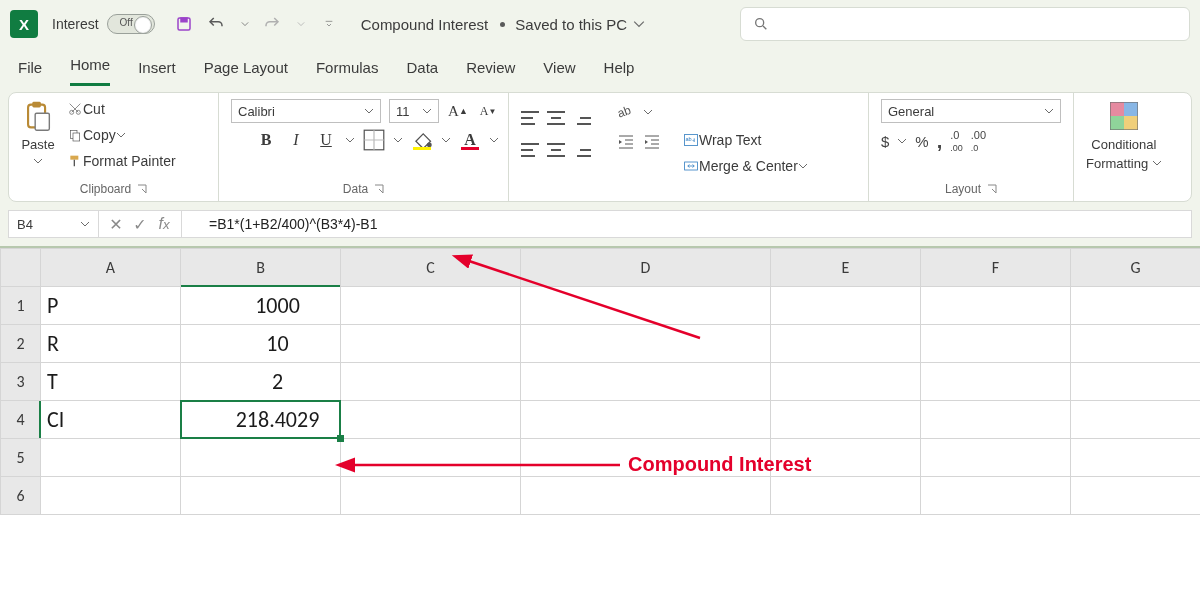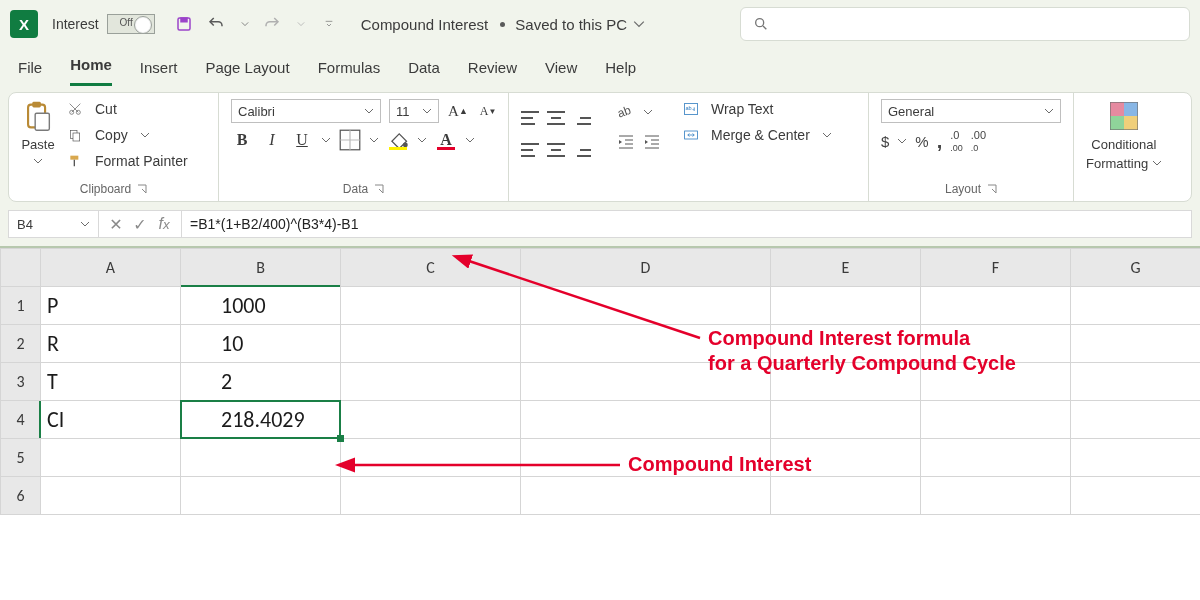--- a/index.html
+++ b/index.html
@@ -17,48 +17,48 @@
     --mut:#7a7a7a;
   }
   *{box-sizing:border-box;font-family:"Segoe UI",Arial,sans-serif;}
   html,body{margin:0;padding:0;height:100%;background:#fff;color:var(--text);}
   .app{width:1200px;height:600px;overflow:hidden;position:relative;background:var(--chrome);}
 
   
   .titlebar{height:48px;display:flex;align-items:center;gap:14px;padding:0 10px;}
   .excel-logo{width:28px;height:28px;border-radius:4px;background:var(--sel);display:flex;align-items:center;justify-content:center;color:#fff;font-weight:700;font-size:15px;}
   .autosave{display:flex;align-items:center;gap:8px;font-size:14px;}
-  .as-toggle{width:48px;height:20px;border:1px solid #9aa09a;border-radius:0;position:relative;background:#e2e6dc;}
+  .as-toggle{width:48px;height:20px;border:1px solid #9aa09a;border-radius:10px;position:relative;background:#e2e6dc;}
   .as-toggle::after{content:"";position:absolute;right:2px;top:1px;width:16px;height:16px;border-radius:50%;background:#fff;border:1px solid #9aa09a;box-shadow:0 0 0 1px rgba(0,0,0,.05) inset;}
   .as-off{position:absolute;right:21px;top:2px;font-size:10px;color:#555;}
   .qa-icons{display:flex;align-items:center;gap:14px;margin-left:6px;}
   .qa-icons .ic{width:18px;height:18px;display:flex;align-items:center;justify-content:center;color:#6b6b6b;}
   .qa-icons .drop{width:8px;height:8px;margin-left:2px;}
   .filetitle{display:flex;align-items:center;gap:6px;font-size:15px;color:#3c3c3c;margin-left:14px;}
   .filetitle .dot{width:5px;height:5px;border-radius:50%;background:#5a5a5a;margin:0 4px 0 6px;}
   .filetitle svg{width:12px;height:12px;}
   .search-wrap{margin-left:auto;width:450px;height:34px;border:1px solid var(--ribbon-border);background:#fff;border-radius:6px;display:flex;align-items:center;gap:10px;padding:0 12px;}
   .search-wrap svg{width:16px;height:16px;color:#767676;}
   .search-wrap input{border:none;outline:none;flex:1;font-size:15px;color:#6a6a6a;background:transparent;}
 
   
   .tabs{display:flex;gap:28px;padding:4px 18px 0;font-size:15px;align-items:flex-end;}
   .tabs .tab{padding:4px 0 10px;cursor:pointer;color:#3b3b3b;}
-  .tabs .tab.active{border-bottom:3px solid var(--sel);font-weight:700;}
+  .tabs .tab.active{border-bottom:3px solid var(--sel);font-weight:400;}
 
   
   .ribbon{background:#ffffff;margin:6px 8px 0;border:1px solid var(--ribbon-border);border-radius:8px;display:flex;height:110px;overflow:hidden;}
   .group{border-right:1px solid var(--ribbon-border);padding:6px 12px 2px;display:flex;flex-direction:column;justify-content:space-between;}
   .group:last-child{border-right:none;}
   .group-body{flex:1;display:flex;align-items:flex-start;gap:10px;}
   .group-label{height:20px;display:flex;align-items:center;justify-content:center;gap:6px;font-size:12px;color:#666;}
   .group-label svg{width:10px;height:10px;color:#777;}
   .vstack{display:flex;flex-direction:column;gap:6px;}
   .hrow{display:flex;align-items:center;gap:8px;}
-  .btn{display:flex;align-items:center;gap:12px;font-size:14px;color:#3b3b3b;padding:2px 2px;white-space:nowrap;}
+  .btn{display:flex;align-items:center;gap:0;font-size:14px;color:#3b3b3b;padding:2px 2px;white-space:nowrap;}
   .btn svg{width:16px;height:16px;}
   .big-col{display:flex;flex-direction:column;align-items:center;gap:4px;font-size:13px;}
   .big-col .big{width:34px;height:34px;display:flex;align-items:center;justify-content:center;}
   .drop{display:inline-flex;align-items:center;}
   .drop svg{width:10px;height:10px;color:#6b6b6b;}
   .combo{height:24px;border:1px solid #bfbfbf;background:#fff;display:flex;align-items:center;justify-content:space-between;padding:0 6px;font-size:13px;}
   .combo svg{width:10px;height:10px;}
   
   .fmtbtn{width:22px;height:22px;display:flex;align-items:center;justify-content:center;font-family:"Times New Roman",serif;font-size:16px;}
   .fmtbtn.b{font-weight:700;}
@@ -73,32 +73,32 @@
   .al.c span:nth-child(2){width:60%;margin:0 auto;}
   .al.r span{margin-left:auto;} .al.r span:nth-child(2){width:60%;} .al.r span:nth-child(3){width:80%;}
 
   
   .fxrow{margin:8px 8px 0;display:flex;align-items:center;height:28px;border:1px solid var(--line);background:#fff;}
   .namebox{width:90px;height:100%;border-right:1px solid var(--line);display:flex;align-items:center;padding:0 8px;font-size:13px;gap:6px;}
   .namebox .nbdrop{margin-left:auto;display:flex;align-items:center;}
   .fxicons{display:flex;align-items:center;gap:6px;padding:0 8px;border-right:1px solid var(--line);height:100%;}
   .fxicons span{width:18px;text-align:center;color:#8a8a8a;}
   .fxlabel{font-style:italic;color:#3a3a3a;}
-  .formula{flex:1;padding:0 8px;font-size:14px;color:#222;}
+  .formula{flex:1;padding:0 8px;font-size:14px;color:#222;margin-left:19px;}
 
   
   .sheet-wrap{margin:8px 0 0 0;border-top:2px solid #b7c8ae;background:#fff;position:relative;height:calc(600px - 48px - 30px - 118px - 36px);overflow:hidden;}
   table.sheet{border-collapse:collapse;table-layout:fixed;width:100%;}
   table.sheet th,table.sheet td{border:1px solid var(--grid);height:38px;font-size:22px;font-family:Calibri,Arial,sans-serif;color:#1b1b1b;}
   table.sheet th{background:var(--headgrey);font-weight:400;font-size:16px;color:#3b3b3b;position:relative;}
   th.rowh{width:40px;text-align:center;font-size:16px;}
   th.colh{text-align:center;}
   td{padding:0 6px;}
   td.txt{text-align:left;}
-  td.num{text-align:left;padding-left:40px;}
+  td.num{text-align:center;padding-left:40px;}
   
   .cA{width:140px;} .cB{width:160px;} .cC{width:180px;} .cD{width:250px;} .cE{width:150px;} .cF{width:150px;} .cG{width:130px;}
   
   th.colh.active::after{content:"";position:absolute;left:0;right:0;bottom:-1px;height:2px;background:#1a7f46;}
   th.rowh.active::after{content:"";position:absolute;top:0;bottom:0;right:-1px;width:2px;background:#1a7f46;}
   
   td.sel{position:relative;border-radius:8px;}
   td.sel::before{content:"";position:absolute;inset:-1px;border:2px solid var(--sel-border);pointer-events:none;}
   td.sel::after{content:"";position:absolute;right:-4px;bottom:-4px;width:7px;height:7px;background:var(--sel-border);}
 
@@ -234,21 +234,21 @@
       <span>Clipboard</span>
       <svg viewBox="0 0 10 10">
             <path d="M1 1h8v8" stroke="#888" fill="none"></path>
             <path d="M5 5l4 4" stroke="#888"></path>
           </svg>
     </div>
   </div>
 
   <div class="group" style="width:290px;">
     <div class="group-body">
-      <div class="vstack" style="flex:1;">
+      <div class="vstack" style="flex:1;align-items:flex-end;">
         <div class="hrow">
           <div class="combo" style="width:150px;">
             <span>Calibri</span>
             <svg viewBox="0 0 10 10">
                   <path d="M1 3l4 4 4-4" stroke="#6b6b6b" fill="none"></path>
                 </svg>
           </div>
           <div class="combo" style="width:50px;">
             <span>11</span>
             <svg viewBox="0 0 10 10">
@@ -362,21 +362,21 @@
                 </svg>
           </span>
           <span>
             <svg width="18" height="18" viewBox="0 0 18 18">
                   <path d="M2 3h14M2 15h14M8 7h8M8 11h8" stroke="#555"></path>
                   <path d="M2 7l3 2-3 2z" fill="#555"></path>
                 </svg>
           </span>
         </div>
       </div>
-      <div class="vstack" style="margin-left:10px;">
+      <div class="vstack" style="margin-left:10px;margin-top:31px;">
         <div class="btn">
           <svg viewBox="0 0 20 20">
                 <rect x="2" y="3" width="16" height="14" stroke="#2f7cc0" fill="none"></rect>
                 <text x="3" y="11" font-size="7" fill="#2f7cc0">ab</text>
                 <path d="M14 8v4l-2-2" stroke="#2f7cc0" fill="none"></path>
               </svg>
           <span>Wrap Text</span>
         </div>
         <div class="btn">
           <svg viewBox="0 0 20 20">
@@ -555,21 +555,17 @@
 <svg class="arrows">
   <defs>
     <marker id="ah" markerWidth="10" markerHeight="10" refX="2" refY="3" orient="auto">
       <path d="M0 0L8 3L0 6z" fill="#e4002b"></path>
     </marker>
   </defs>
   <line x1="700" y1="338" x2="466" y2="260" stroke="#e4002b" stroke-width="2.5" marker-end="url(#ah)"></line>
   <line x1="620" y1="465" x2="350" y2="465" stroke="#e4002b" stroke-width="2.5" marker-end="url(#ah)"></line>
 </svg>
 
-<div class="anno" style="left:708px;top:326px;">
-  <div>Compound Interest formula</div>
-  <div>for a Quarterly Compound Cycle</div>
-</div>
 <div class="anno" style="left:628px;top:452px;">
   <div>Compound Interest</div>
 </div>
 
 </div>
 
 </body></html>

